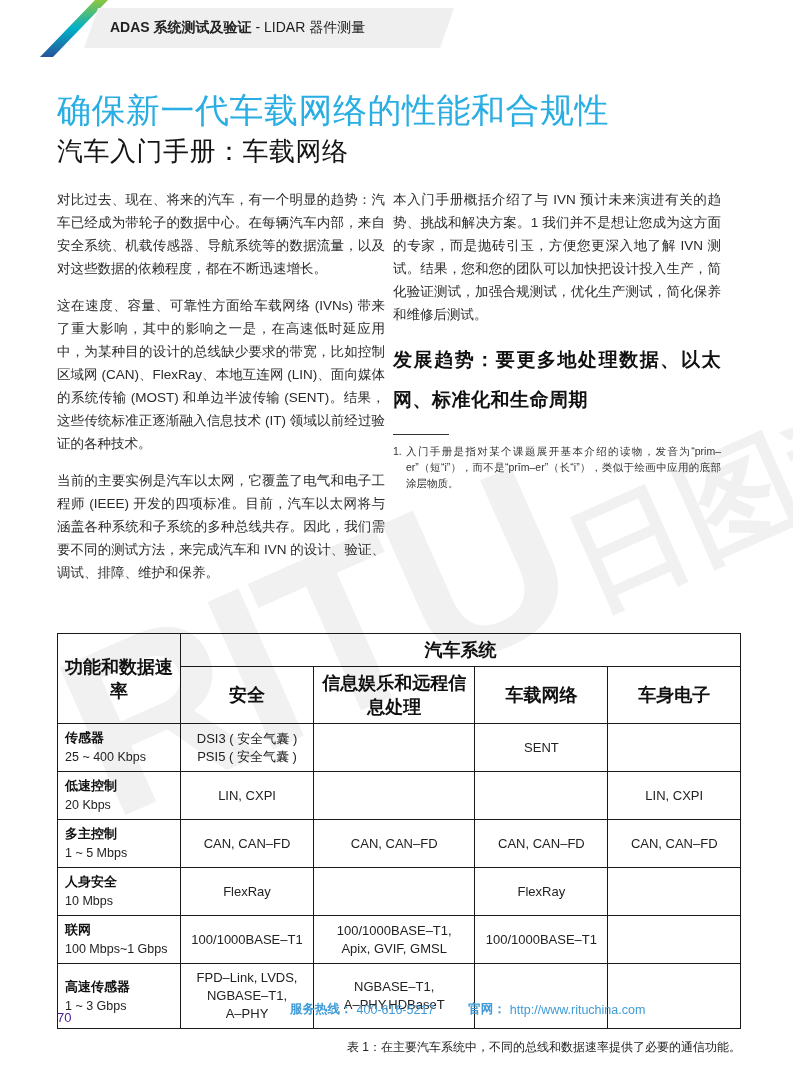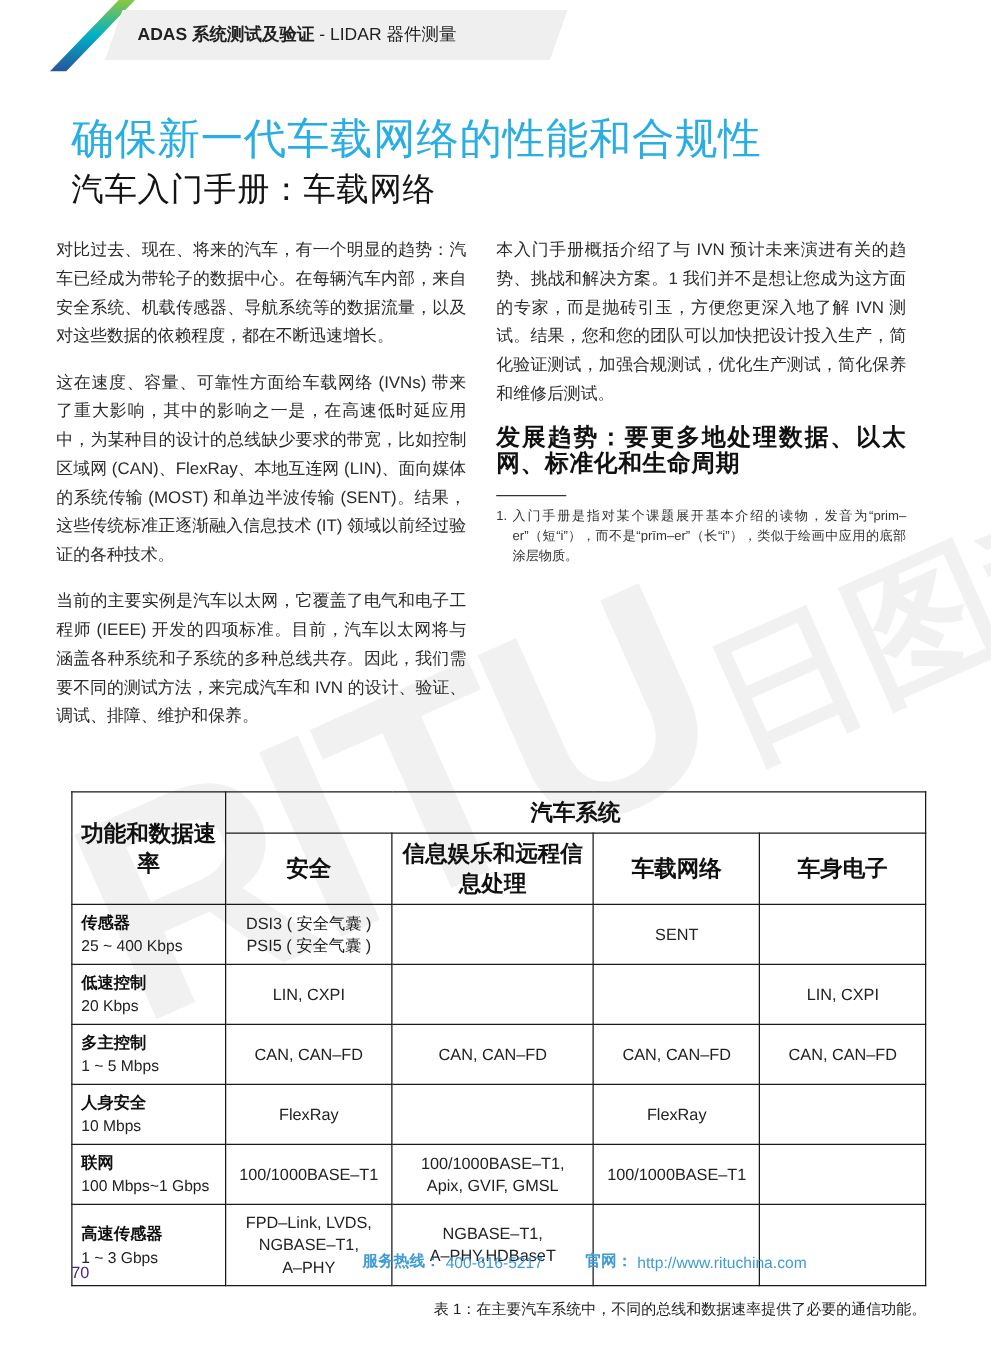--- a/index.html
+++ b/index.html
@@ -46,30 +46,30 @@
   .title-main{
     position:absolute;left:57px;top:88px;width:690px;
     font-size:34px;font-weight:500;color:var(--accent);letter-spacing:0.5px;
   }
   .title-sub{
     position:absolute;left:57px;top:134px;width:690px;
     font-size:26px;font-weight:500;color:#141414;letter-spacing:0.5px;
   }
   
   .columns{
-    position:absolute;left:45px;top:188px;width:680px;
-    display:flex;gap:24px;
+    position:absolute;left:57px;top:188px;width:680px;
+    display:flex;gap:8px;
   }
   .col{width:328px;}
   .col p{
     font-size:13.5px;line-height:23px;text-align:justify;
     color:var(--text);margin-bottom:14px;
   }
   .section-heading{
-    font-size:19px;font-weight:bold;line-height:21px;color:#111;
+    font-size:19px;font-weight:bold;line-height:40px;color:#111;
     text-align:justify;margin:6px 0 10px 0;letter-spacing:0.5px;
   }
   .footnote-rule{width:56px;border-top:1.2px solid #333;margin:14px 0 8px 0;}
   .footnote{
     font-size:10.5px;line-height:16px;color:#333;
     padding-left:13px;text-indent:-13px;text-align:justify;
   }
   
   .table-wrap{position:absolute;left:57px;top:633px;width:684px;}
   table{border-collapse:collapse;width:100%;table-layout:fixed;}

